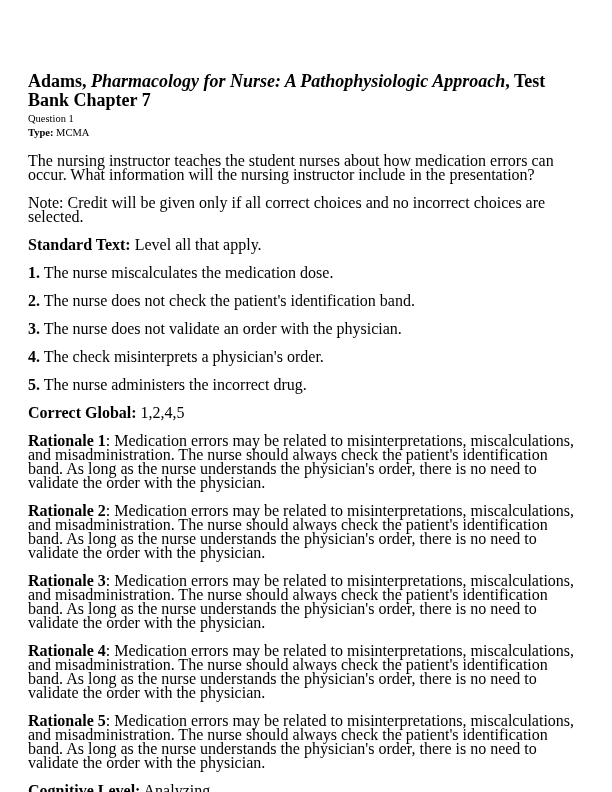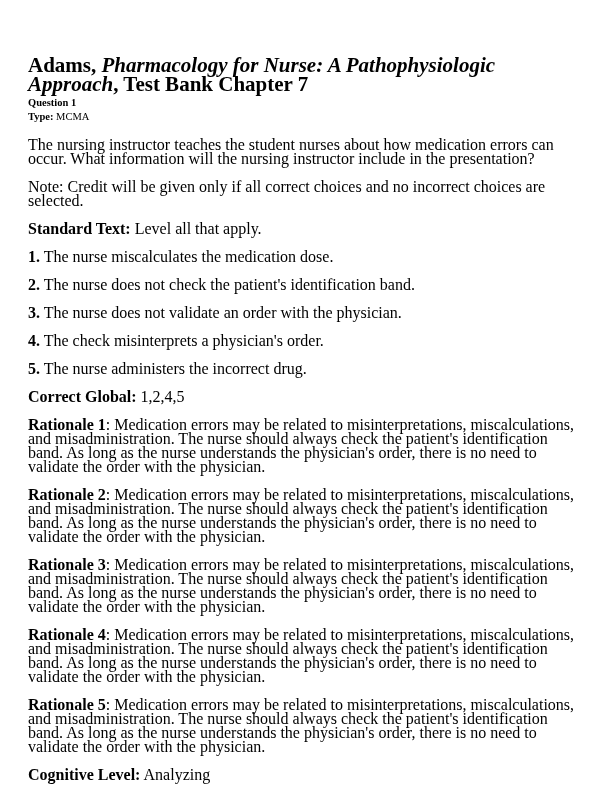--- a/index.html
+++ b/index.html
@@ -14,36 +14,36 @@
     font-family: "Liberation Serif", "DejaVu Serif", serif;
     color: #000000;
   }
   .page {
     box-sizing: border-box;
     width: 612px;
     height: 792px;
     padding: 56px 28px 0 28px;
   }
   .title {
-    font-size: 21px;
+    font-size: 18px;
     line-height: 19px;
     font-weight: bold;
-    margin: 0 0 2px 0;
+    margin: 16px 0 2px 0;
     max-width: 556px;
   }
   .title em {
     font-style: italic;
     font-weight: bold;
   }
   .meta-line {
     font-size: 10.5px;
     line-height: 14px;
     max-width: 556px;
   }
-  .bold { font-weight: bold; }
+  .bold { font-weight: normal; }
   .para {
     font-size: 16px;
     line-height: 14px;
     margin: 14px 0;
     max-width: 556px;
   }
   .para b, .meta-line b { font-weight: bold; }
 </style>
 </head>
 <body>

